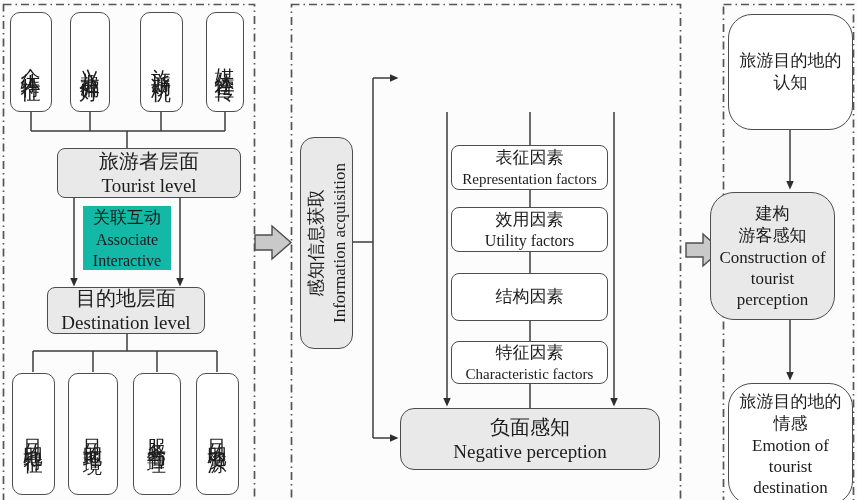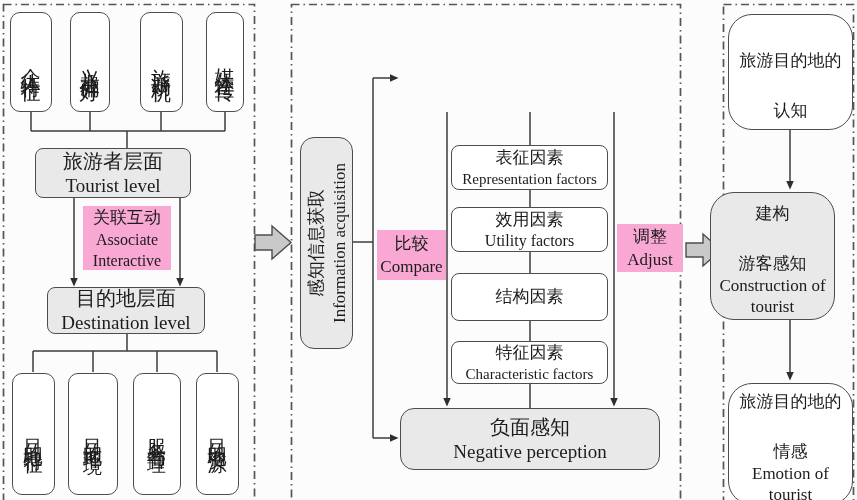--- a/index.html
+++ b/index.html
@@ -20,24 +20,24 @@
   .r8{border-radius:8px;} .r10{border-radius:10px;} .r14{border-radius:14px;} .r24{border-radius:24px;}
   .vtext{
     writing-mode:vertical-lr;text-orientation:upright;
     font-size:20px;line-height:1;letter-spacing:5px;
   }
   .vsmall{font-size:19px;letter-spacing:4px;}
   .zh-big{font-size:20px;line-height:25px;}
   .en-big{font-size:19px;line-height:24px;}
   .zh-mid{font-size:17px;line-height:22px;}
   .en-mid{font-size:15px;line-height:20px;}
-  .zh-r{font-size:17px;line-height:22px;margin-top:28px;}
+  .zh-r{font-size:17px;line-height:22px;}
   .en-r{font-size:17px;line-height:21px;}
   .label{
-    position:absolute;box-sizing:border-box;background:#f9a8d4;
+    position:absolute;box-sizing:border-box;background:#14b8a6;
     display:flex;flex-direction:column;justify-content:center;align-items:center;
     text-align:center;
     font-family:Liberation Serif, serif;
   }
   .label .zh{font-size:17px;line-height:23px;}
   .label .en{font-size:17px;line-height:23px;}
   .rotwrap{position:absolute;left:0;top:0;width:100%;height:100%;}
   .rot{
     position:absolute;left:50%;top:50%;width:208px;
     transform:translate(-50%,-50%) rotate(-90deg);
@@ -108,21 +108,21 @@
   <div class="box r10" style="left:70px;top:12px;width:40px;height:100px">
     <span class="vtext">兴趣偏好</span>
   </div>
   <div class="box r10" style="left:140px;top:12px;width:43px;height:100px">
     <span class="vtext">旅游动机</span>
   </div>
   <div class="box r10" style="left:206px;top:12px;width:38px;height:100px">
     <span class="vtext">媒体宣传</span>
   </div>
 
-  <div class="box grey r8" style="left:35px;top:148px;width:156px;height:50px">
+  <div class="box grey r8" style="left:57px;top:148px;width:184px;height:50px">
     <div class="zh-big">旅游者层面</div>
     <div class="en-big">Tourist level</div>
   </div>
 
   <div class="label" style="left:83px;top:206px;width:88px;height:64px">
     <div class="zh">关联互动</div>
     <div class="en" style="font-size:16px;line-height:21px">Associate</div>
     <div class="en" style="font-size:16px;line-height:21px">Interactive</div>
   </div>
 
@@ -168,28 +168,20 @@
   <div class="box r8" style="left:451px;top:341px;width:157px;height:43px">
     <div class="zh-mid">特征因素</div>
     <div class="en-mid">Characteristic factors</div>
   </div>
 
   <div class="box grey r14" style="left:400px;top:408px;width:260px;height:62px">
     <div class="zh-big">负面感知</div>
     <div class="en-big">Negative perception</div>
   </div>
 
-  <div class="label" style="left:377px;top:230px;width:69px;height:50px">
-    <div class="zh">比较</div>
-    <div class="en">Compare</div>
-  </div>
-  <div class="label" style="left:617px;top:224px;width:66px;height:48px">
-    <div class="zh">调整</div>
-    <div class="en">Adjust</div>
-  </div>
 
   <div class="box r24" style="left:728px;top:14px;width:125px;height:116px;padding:2px">
     <div class="zh-r">旅游目的地的</div>
     <div class="zh-r">认知</div>
   </div>
 
   <div class="box grey r24" style="left:710px;top:192px;width:125px;height:128px;padding:2px">
     <div class="zh-r">建构</div>
     <div class="zh-r">游客感知</div>
     <div class="en-r">Construction of tourist perception</div>

